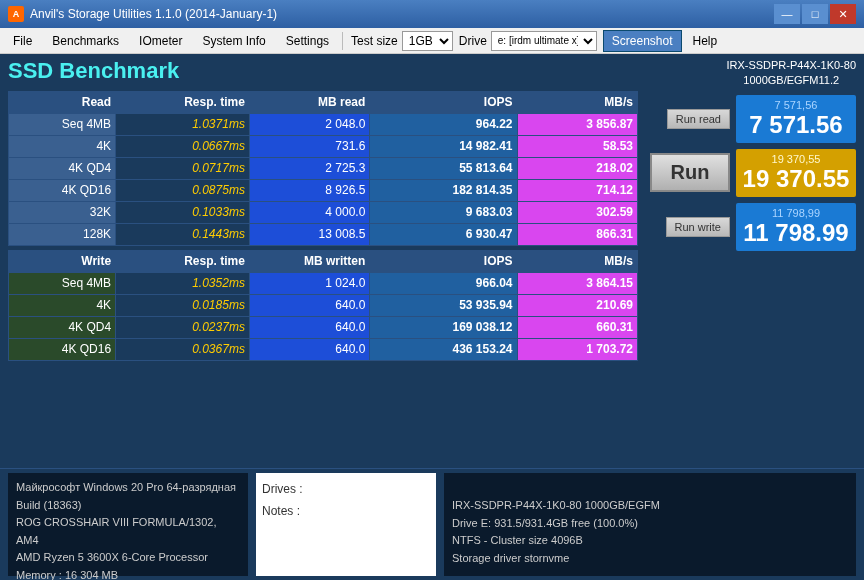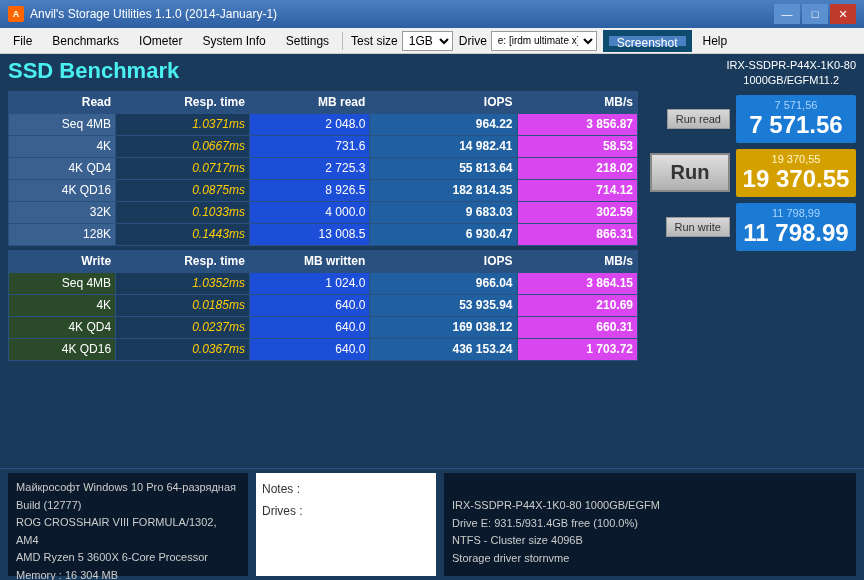--- a/index.html
+++ b/index.html
@@ -33,21 +33,21 @@
       gap: 2px;
     }
     .menu-item { padding: 2px 8px; font-size: 12px; cursor: pointer; border: 1px solid transparent; }
     .menu-separator { width: 1px; height: 18px; background: #bbb; margin: 0 2px; }
     .test-size-group { display: flex; align-items: center; gap: 4px; margin-left: 4px; }
     .test-size-label { font-size: 12px; }
     .test-size-select { height: 20px; font-size: 12px; border: 1px solid #999; background: white; padding: 0 2px; }
     .drive-group { display: flex; align-items: center; gap: 4px; margin-left: 4px; }
     .drive-label { font-size: 12px; }
     .drive-select { height: 20px; font-size: 10px; border: 1px solid #999; background: white; padding: 0 2px; width: 106px; }
-    .screenshot-btn { height: 22px; background: #4a7fc1; color: white; border: 6px solid #0c4a6e; font-size: 12px; padding: 0 8px; cursor: pointer; margin-left: 4px; }
+    .screenshot-btn { height: 22px; background: #4a7fc1; color: white; border: 1px solid #0c4a6e; font-size: 12px; padding: 0 8px; cursor: pointer; margin-left: 4px; }
 
     
     .main-content {
       background: #1a3a5c;
       height: calc(580px - 28px - 26px);
       display: flex;
       flex-direction: column;
     }
 
     
@@ -373,30 +373,30 @@
         </div>
       </div>
 
     </div>
 
   </div>
 
   <div class="bottom-panel">
 
     <div class="sys-info-box">
-      <div>Майкрософт Windows 10 Pro 64-разрядная Build (12777)</div>
+      <div>Майкрософт Windows 20 Pro 64-разрядная Build (18363)</div>
       <div>ROG CROSSHAIR VIII FORMULA/1302, AM4</div>
       <div>AMD Ryzen 5 3600X 6-Core Processor</div>
       <div>Memory : 16 304 MB</div>
 
     </div>
 
     <div class="notes-box">
+      <div>Drives :</div>
       <div>Notes :</div>
-      <div>Drives :</div>
     </div>
 
     <div class="drive-info-box">
       <div>IRX-SSDPR-P44X-1K0-80 1000GB/EGFM</div>
       <div>Drive E: 931.5/931.4GB free (100.0%)</div>
       <div>NTFS - Cluster size 4096B</div>
       <div>Storage driver stornvme</div>
       <div>&nbsp;</div>
       <div class="ok-text">Alignment 16384KB OK</div>
 

